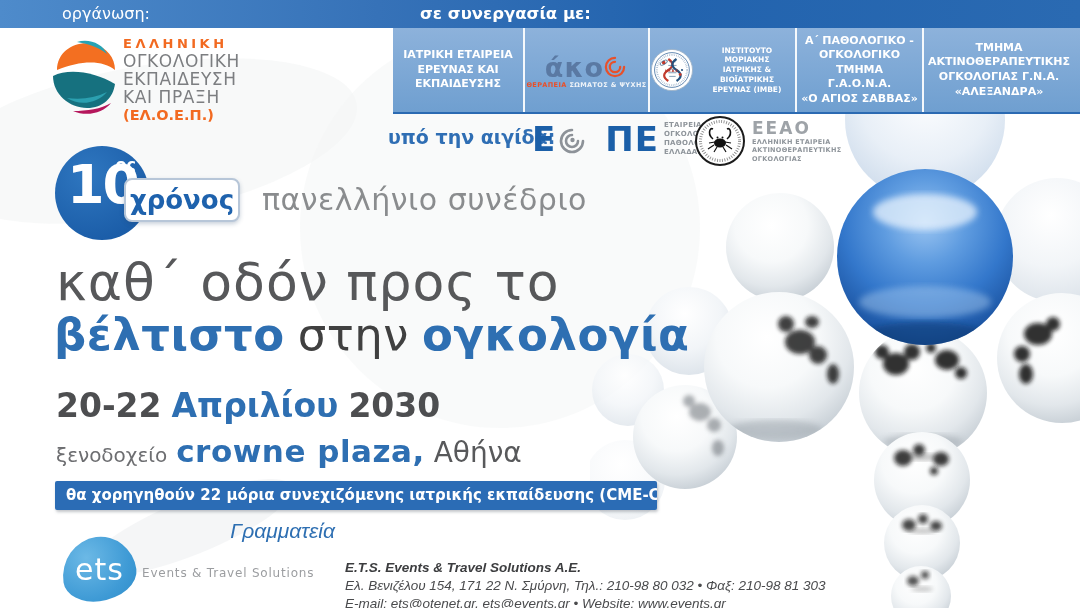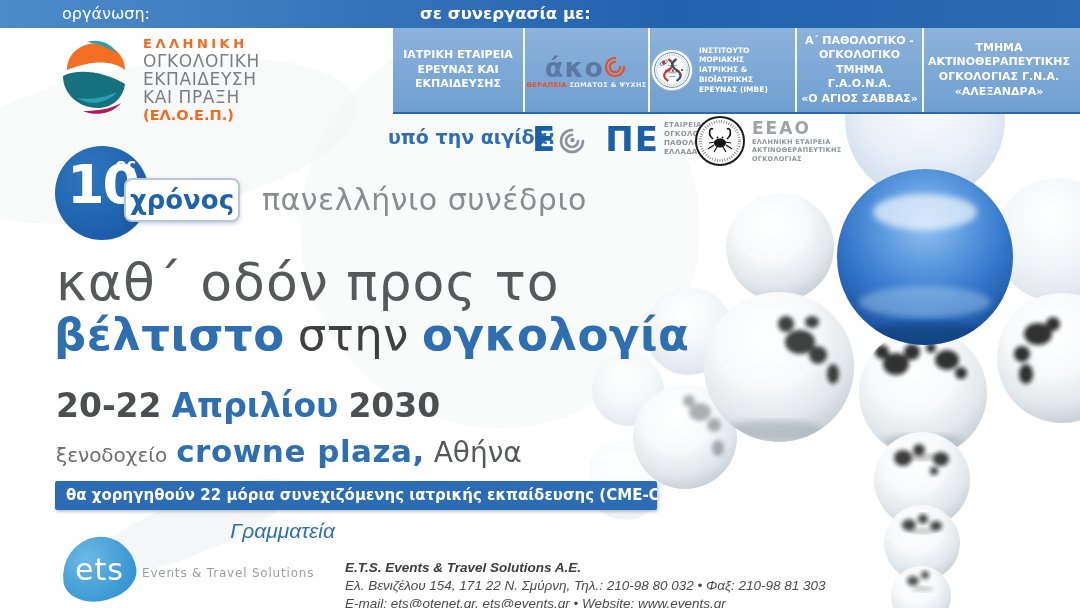--- a/index.html
+++ b/index.html
@@ -23,28 +23,28 @@
   .org-label{position:absolute;left:62px;top:0;line-height:28px;color:#ffffff;font-size:16px;font-weight:500;}
   .collab-label{position:absolute;left:420px;top:0;line-height:28px;color:#ffffff;font-size:16.5px;font-weight:700;}
 
   
   .band{position:absolute;left:393px;top:28px;width:687px;height:86px;z-index:3;display:flex;box-sizing:border-box;
         background:linear-gradient(#8db2db,#6f9fd0);border-bottom:2px solid #2b6ab2;}
   .cell{box-sizing:border-box;display:flex;flex-direction:column;align-items:center;justify-content:center;
         color:#ffffff;font-weight:700;text-align:center;}
   .cell + .cell{border-left:2px solid rgba(255,255,255,.92);}
   .cell-line{font-size:11px;line-height:1.32;}
-  .cell-line-sm{font-size:7.5px;line-height:1.3;text-align:left;}
+  .cell-line-sm{font-size:7.5px;line-height:1.3;text-align:center;}
   .c1{width:130px;} .c2{width:125px;} .c3{width:147px;flex-direction:row;gap:5px;} .c4{width:127px;} .c5{width:152px;}
   .ako-word{font-size:27px;font-weight:700;color:#5a79a3;letter-spacing:1px;display:flex;align-items:center;}
   .ako-tag{font-size:6.5px;letter-spacing:.4px;margin-top:-2px;}
   .ako-tag .hot{color:#e8502a;} .ako-tag .rest{color:#eef3f8;}
 
   
-  .organizer{position:absolute;left:53px;top:36px;display:flex;gap:10px;z-index:3;}
+  .organizer{position:absolute;left:43px;top:36px;display:flex;z-index:3;}
   .org-text{display:flex;flex-direction:column;}
   .org-l1{color:#f26a21;font-weight:700;font-size:13px;letter-spacing:3.5px;margin-bottom:1px;}
   .org-lg{color:#7c7e81;font-size:17px;font-weight:500;letter-spacing:.6px;line-height:1.06;}
   .org-ab{color:#f26a21;font-weight:700;font-size:14.5px;margin-top:1px;}
 
   
   .aegis-label{position:absolute;left:388px;top:126px;color:#2f6eb4;font-weight:700;font-size:19px;z-index:3;}
   .eope{position:absolute;left:532px;top:119px;display:flex;align-items:center;z-index:3;}
   .eope-letters{color:#1b5fa8;font-weight:700;font-size:34px;letter-spacing:1px;display:flex;align-items:center;}
   .eope-lines{margin-left:5px;display:flex;flex-direction:column;}

